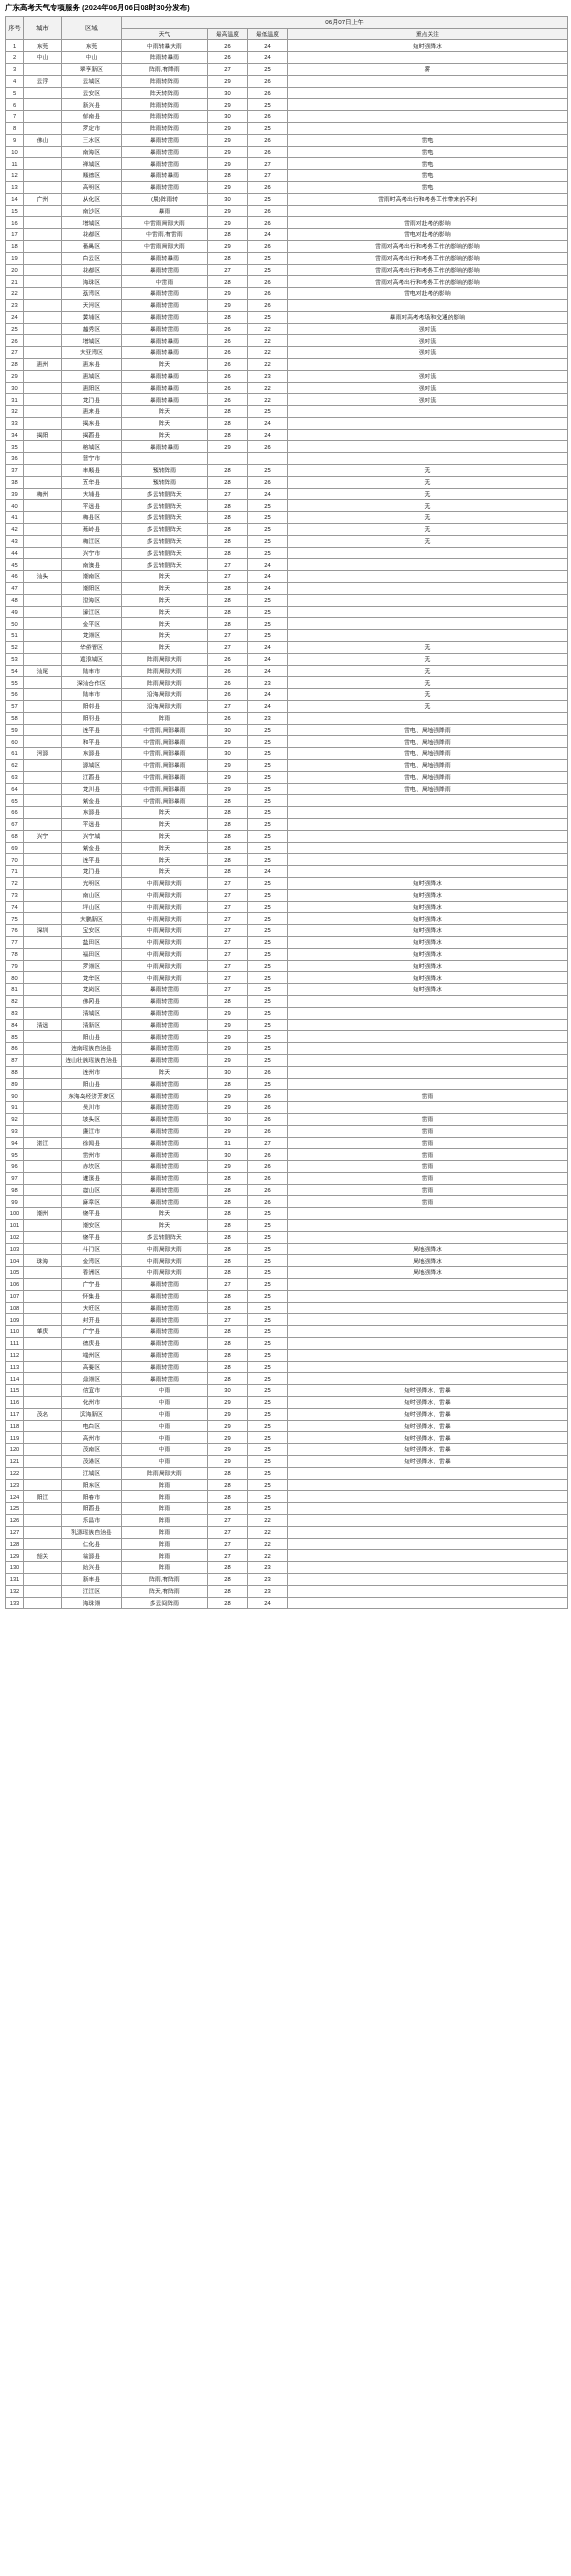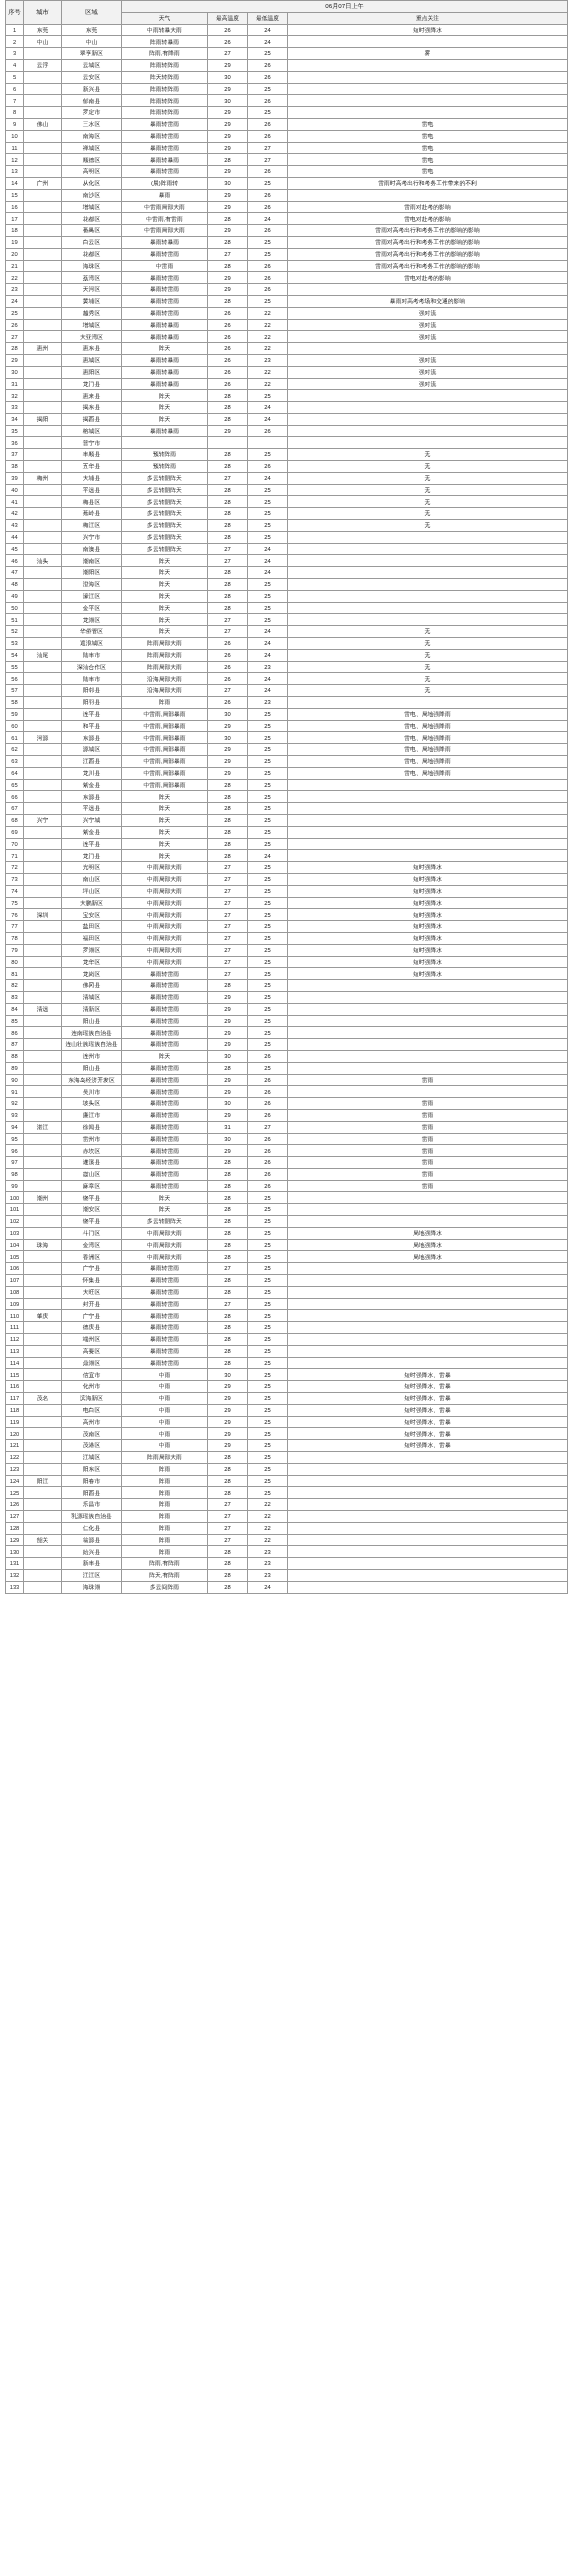--- a/index.html
+++ b/index.html
@@ -71,20 +71,21 @@
     color: #b0b0b0;
     text-align: right;
     padding: 1.7px 6.6px 5px 0;
   }
 </style>
 </head>
 <body>
 
 <div class="sheet">
 
+  <div class="title-bar">广东高考天气专项服务 (2024年06月06日08时30分发布)</div>
 
   <table class="grid">
     <colgroup>
       <col class="c-idx">
         <col class="c-city">
         <col class="c-dist">
         <col class="c-wx">
       <col class="c-hi">
         <col class="c-lo">
         <col class="c-note">

